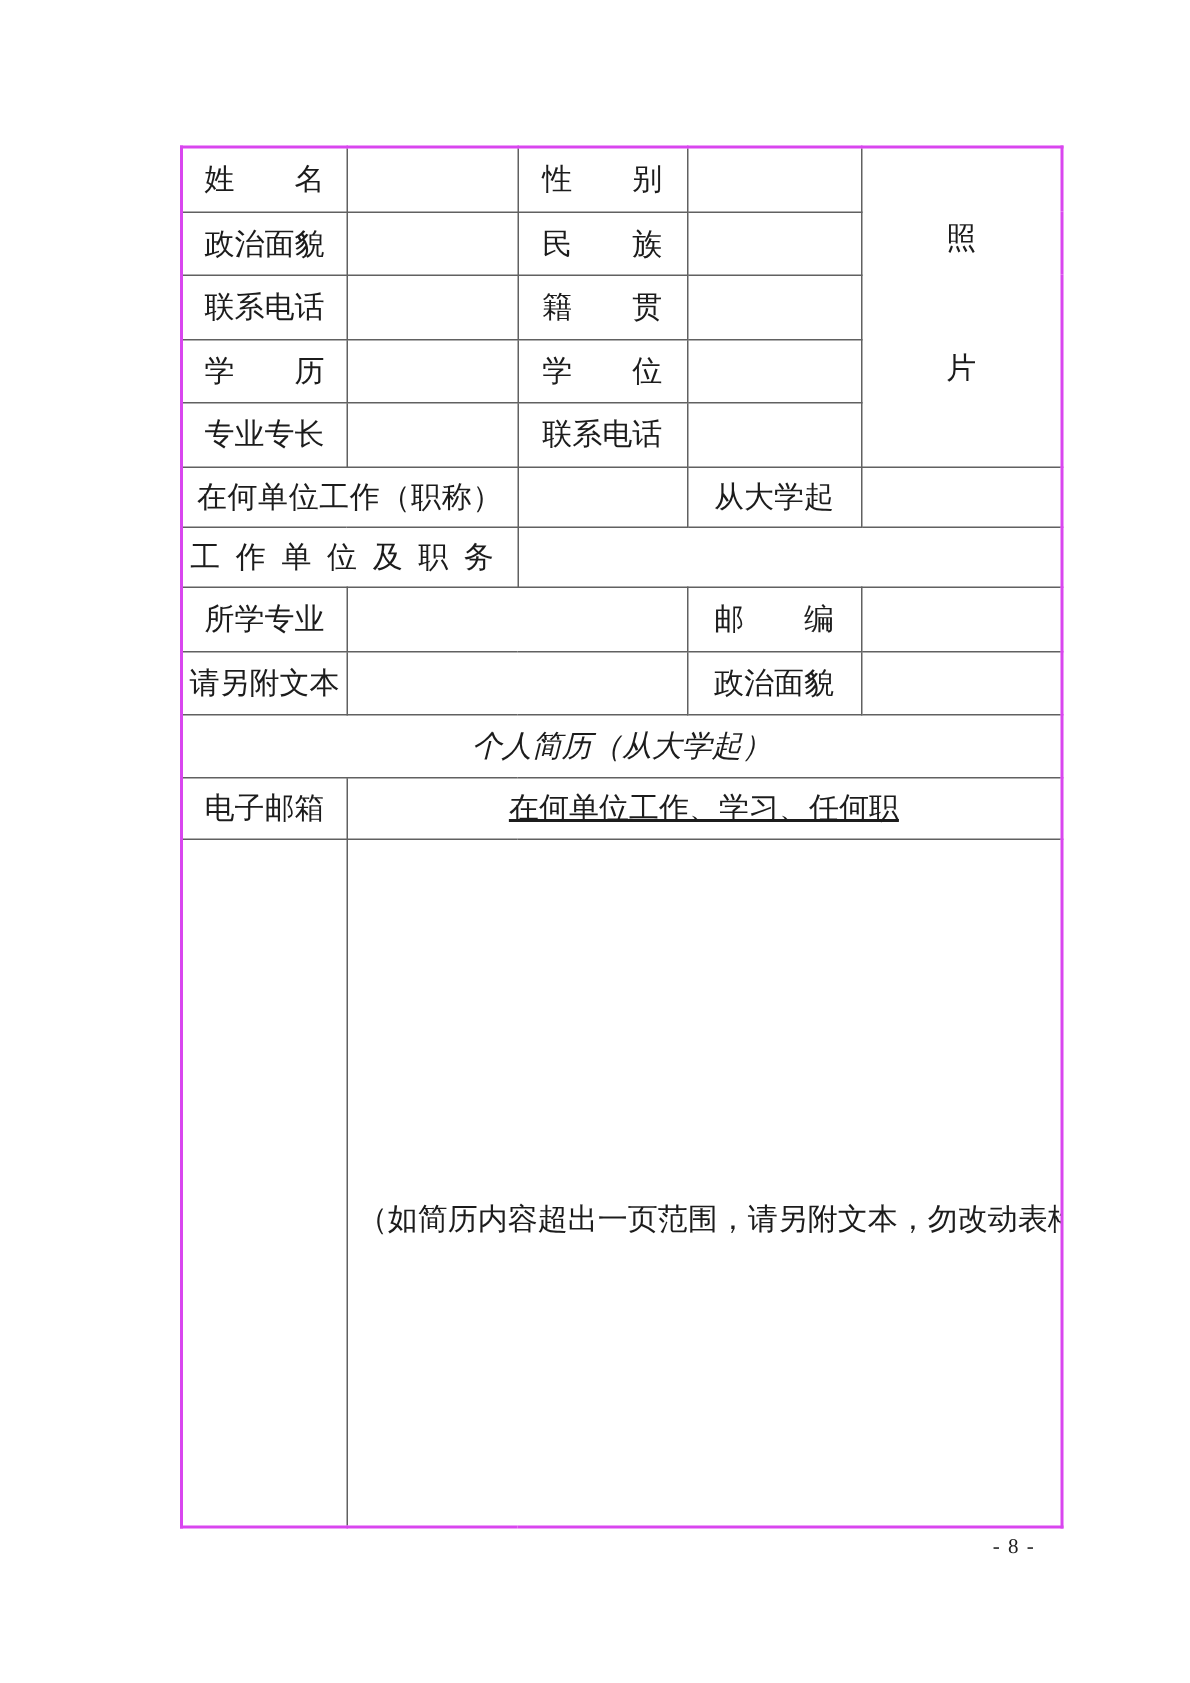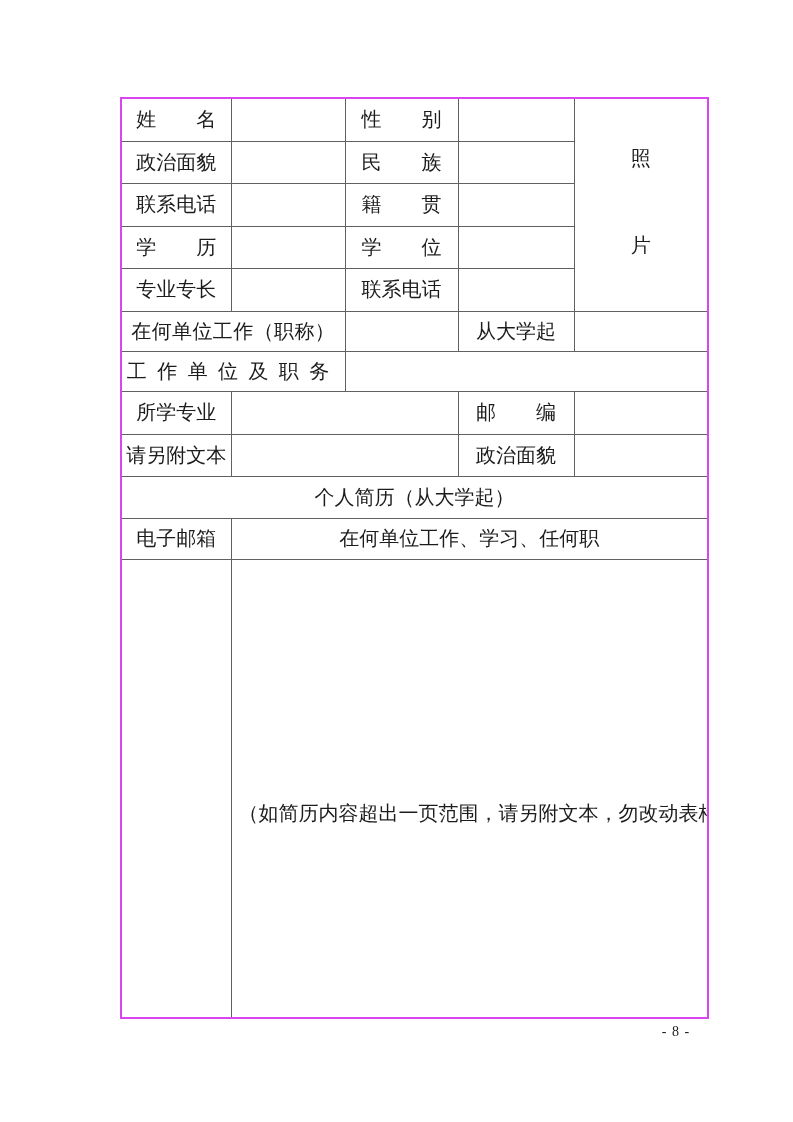--- a/index.html
+++ b/index.html
@@ -42,22 +42,22 @@
   .photo-stack {
     height: 100%;
     display: flex;
     flex-direction: column;
     align-items: center;
     justify-content: center;
     gap: 60px;
     padding-bottom: 6px;
   }
 
-  td.section-header { text-align: center; }
-  td.period-desc { text-align: center; }
+  td.section-header { text-align: center; font-style: italic; }
+  td.period-desc { text-align: center; text-decoration: underline; }
 
   td.note-cell {
     vertical-align: top;
     text-align: left;
     white-space: normal;
     padding: 50px 5px 0 7px;
     line-height: 45px;
     font-size: 20px;
   }
 

